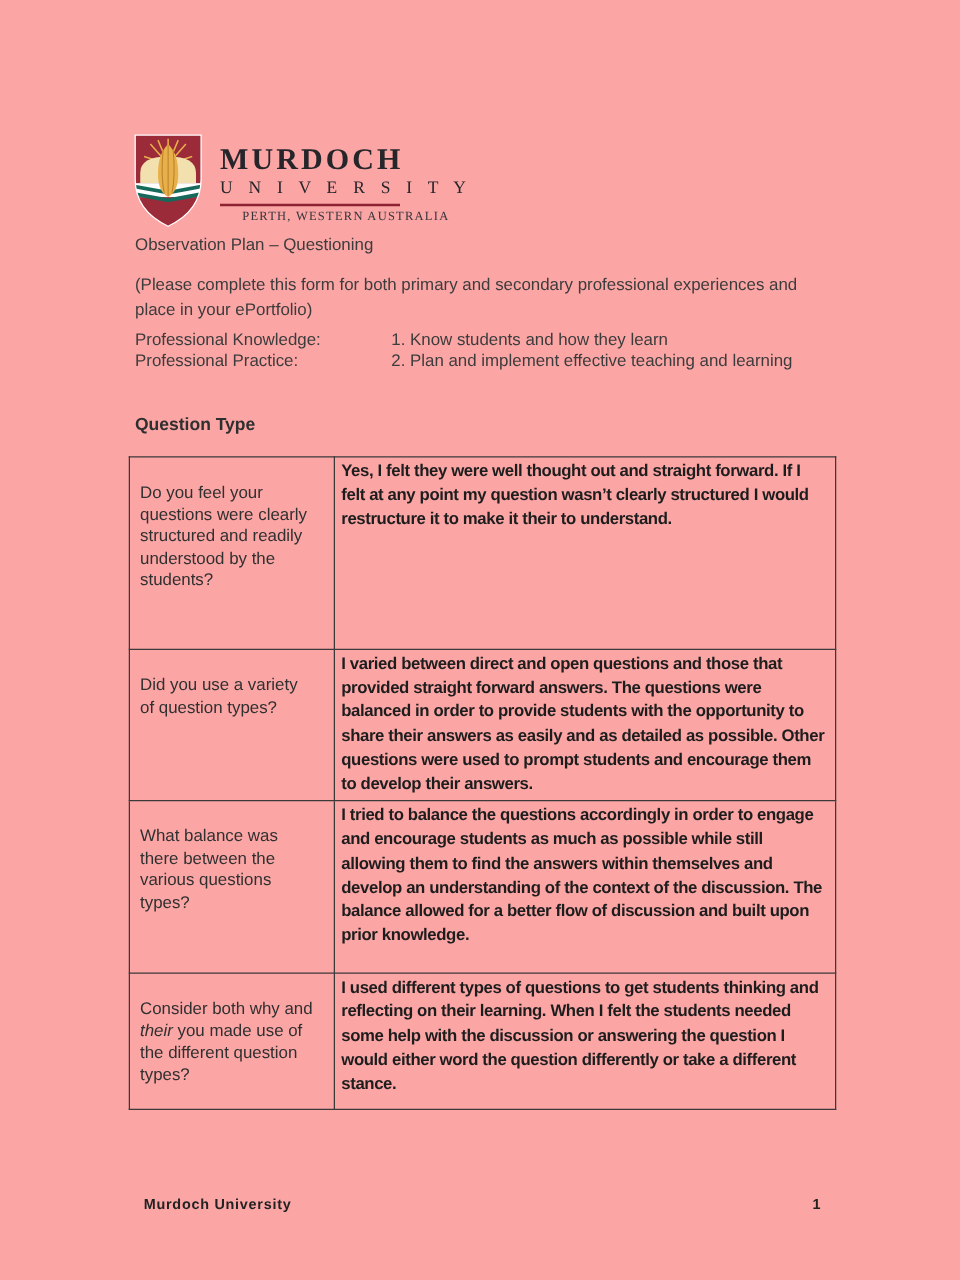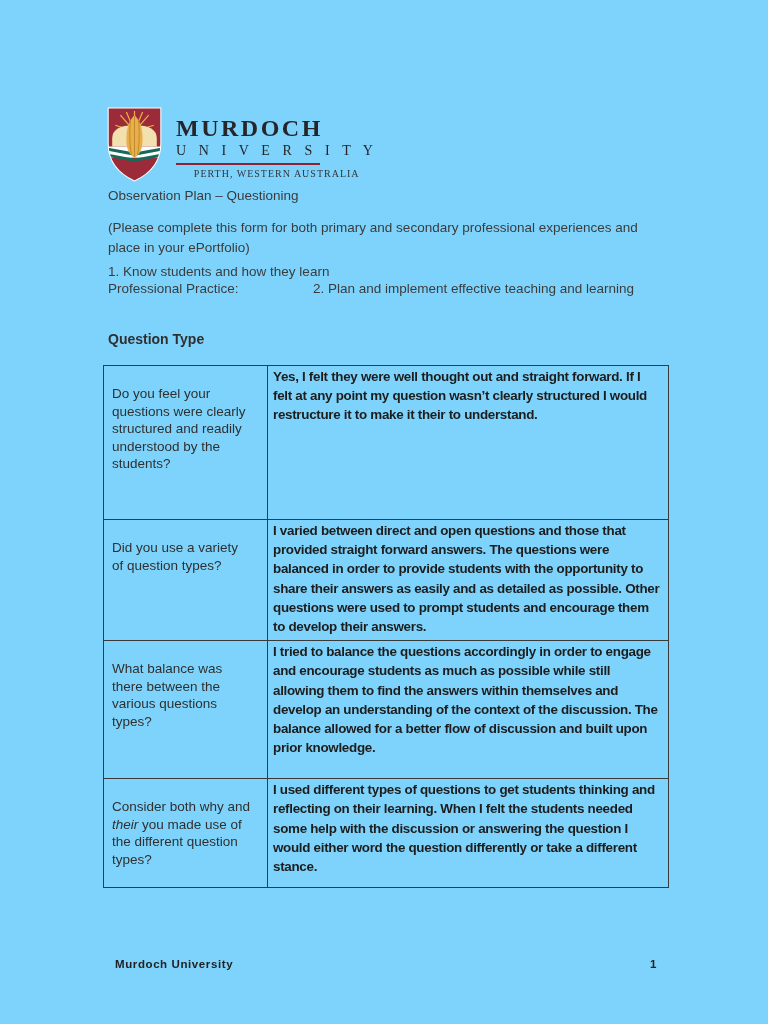--- a/index.html
+++ b/index.html
@@ -1,20 +1,20 @@
 <!DOCTYPE html>
 <html><head>
 <meta charset="utf-8">
 <style>
   html,body{margin:0;padding:0;background:#e9e9e9;}
   .page{
     position:relative;
     width:768px;height:1024px;
     margin:0 auto;
-    background:#7dd3fc;
+    background:#fca5a5;
     font-family:"Liberation Sans",sans-serif;
     color:#3a3a3a;
     overflow:hidden;
   }
 
   
   .logo{position:absolute;left:107px;top:107px;display:flex;align-items:flex-start;}
   .logo-shield{width:55px;height:75px;flex:0 0 auto;}
   .logo-text{margin-left:14px;padding-top:9px;font-family:"Liberation Serif",serif;color:#26262a;}
   .logo-name{font-size:24px;font-weight:600;letter-spacing:2.5px;line-height:1;white-space:nowrap;}
@@ -109,20 +109,21 @@
       <div class="logo-rule"></div>
       <div class="logo-tagline">PERTH, WESTERN AUSTRALIA</div>
     </div>
   </div>
 
   <div class="doc-title">Observation Plan – Questioning</div>
   <div class="intro">(Please complete this form for both primary and secondary professional experiences and place in your ePortfolio)</div>
 
   <div class="standards">
     <div class="standards-row">
+      <span class="standards-label">Professional Knowledge:</span>
       <span>1. Know students and how they learn</span>
     </div>
     <div class="standards-row">
       <span class="standards-label">Professional Practice:</span>
       <span>2. Plan and implement effective teaching and learning</span>
     </div>
   </div>
 
   <div class="section-heading">Question Type</div>
 

